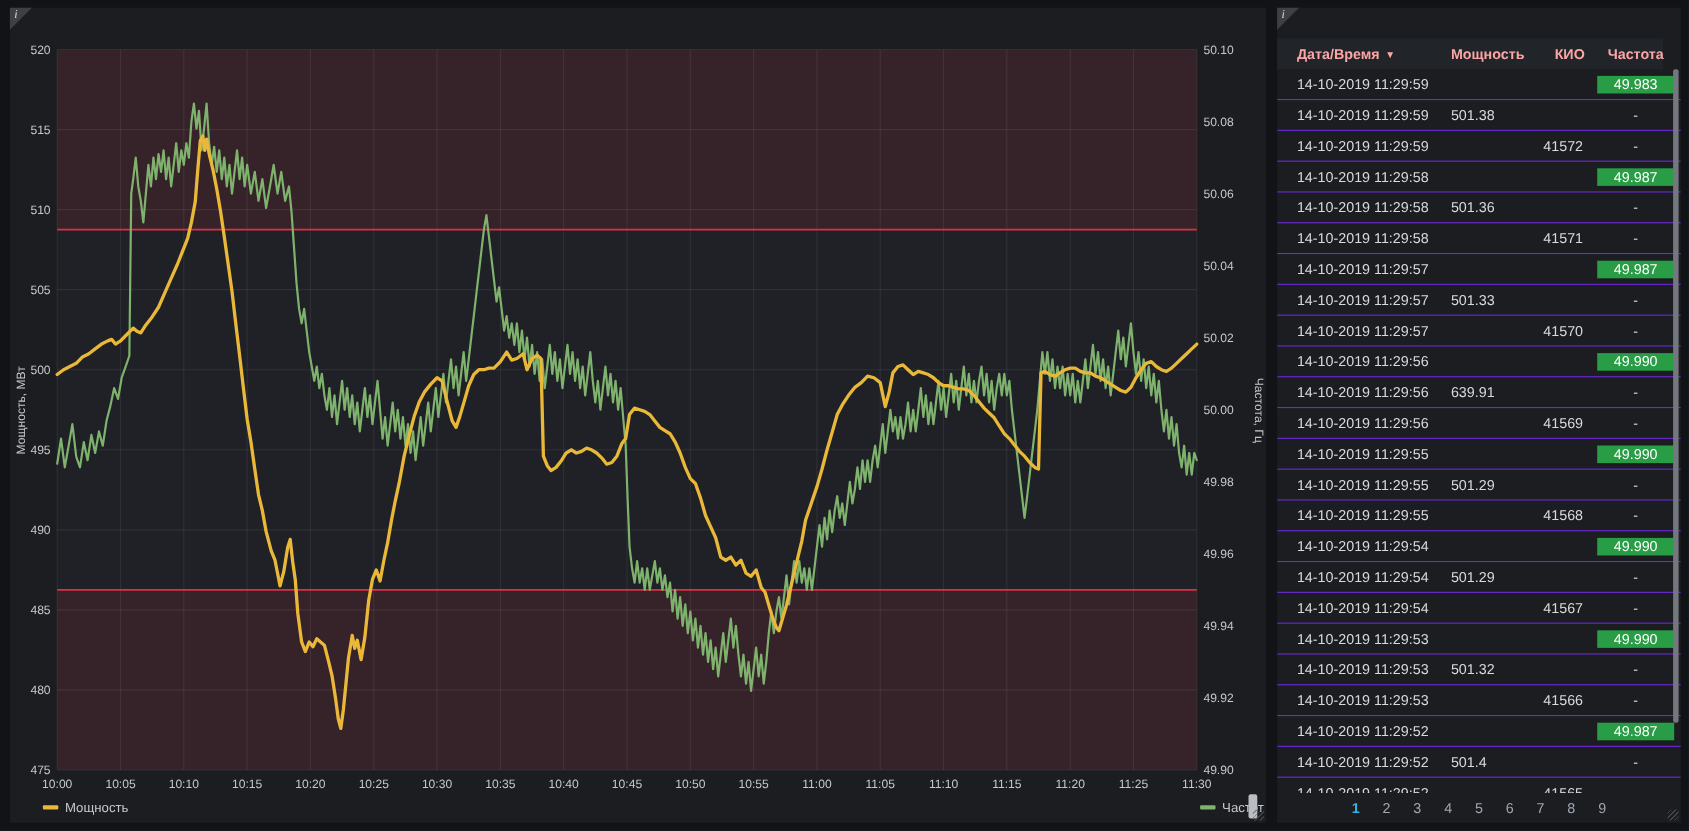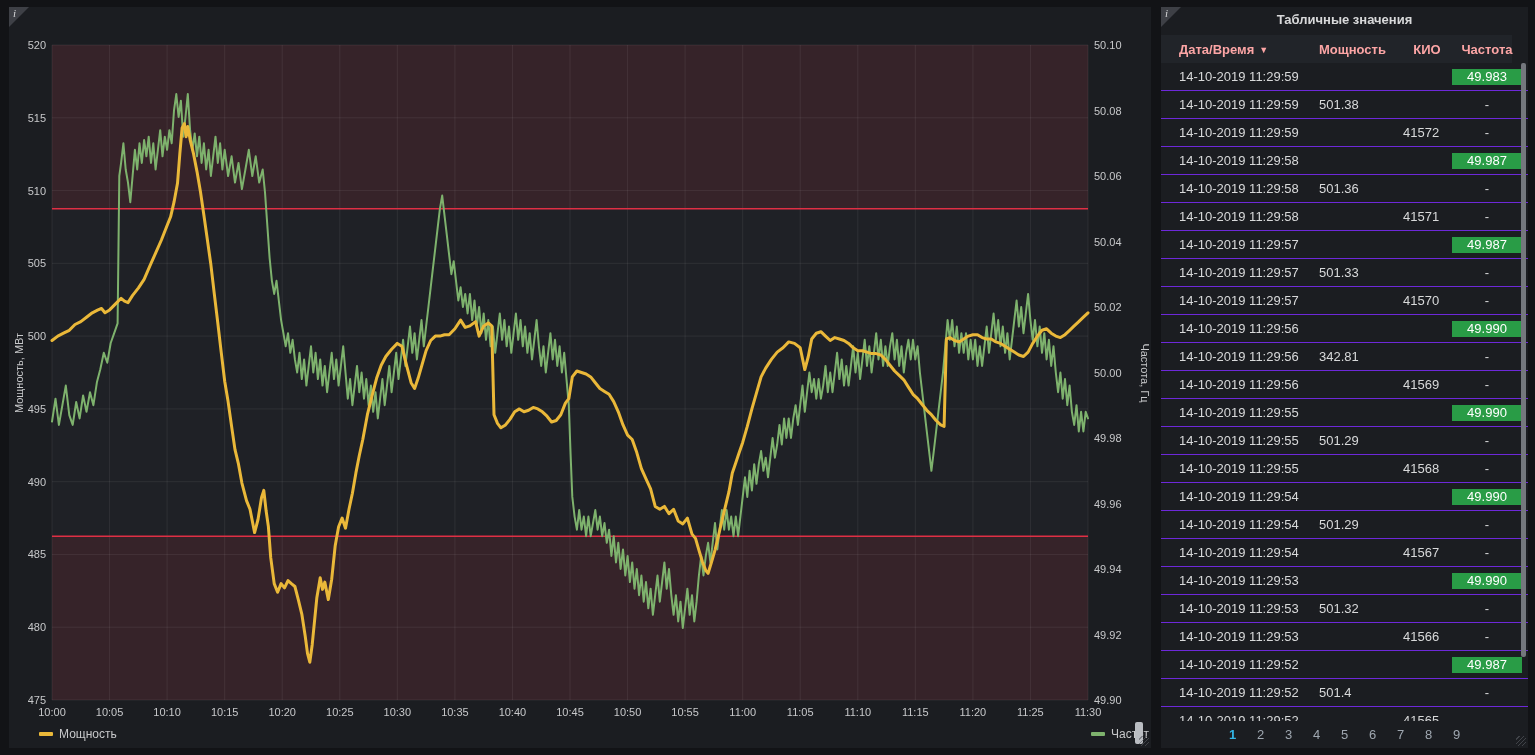--- a/index.html
+++ b/index.html
@@ -150,21 +150,20 @@
       </div>
       <div class="legend-scroll-thumb" style="left:1126px"></div>
     </div>
     <div class="resize-handle"></div>
   </section>
 
   <section class="panel table-panel">
     <div class="corner-info">
       <span>i</span>
     </div>
-    <div class="panel-title">Табличные значения</div>
 
     <div class="thead">
       <div class="th th-dt">
         <span>Дата/Время</span><span class="sort-caret">▼</span>
       </div>
       <div class="th th-power">Мощность</div>
       <div class="th th-kio">КИО</div>
       <div class="th th-freq">Частота</div>
     </div>
 
@@ -224,21 +223,21 @@
           <div class="td-freq">-</div>
         </div>
         <div class="trow">
           <div class="td-dt">14-10-2019 11:29:56</div>
           <div class="td-power"></div>
           <div class="td-kio"></div>
           <div class="td-freq green" style="background: rgb(41, 156, 70);">49.990</div>
         </div>
         <div class="trow">
           <div class="td-dt">14-10-2019 11:29:56</div>
-          <div class="td-power">342.81</div>
+          <div class="td-power">639.91</div>
           <div class="td-kio"></div>
           <div class="td-freq">-</div>
         </div>
         <div class="trow">
           <div class="td-dt">14-10-2019 11:29:56</div>
           <div class="td-power"></div>
           <div class="td-kio">41569</div>
           <div class="td-freq">-</div>
         </div>
         <div class="trow">

